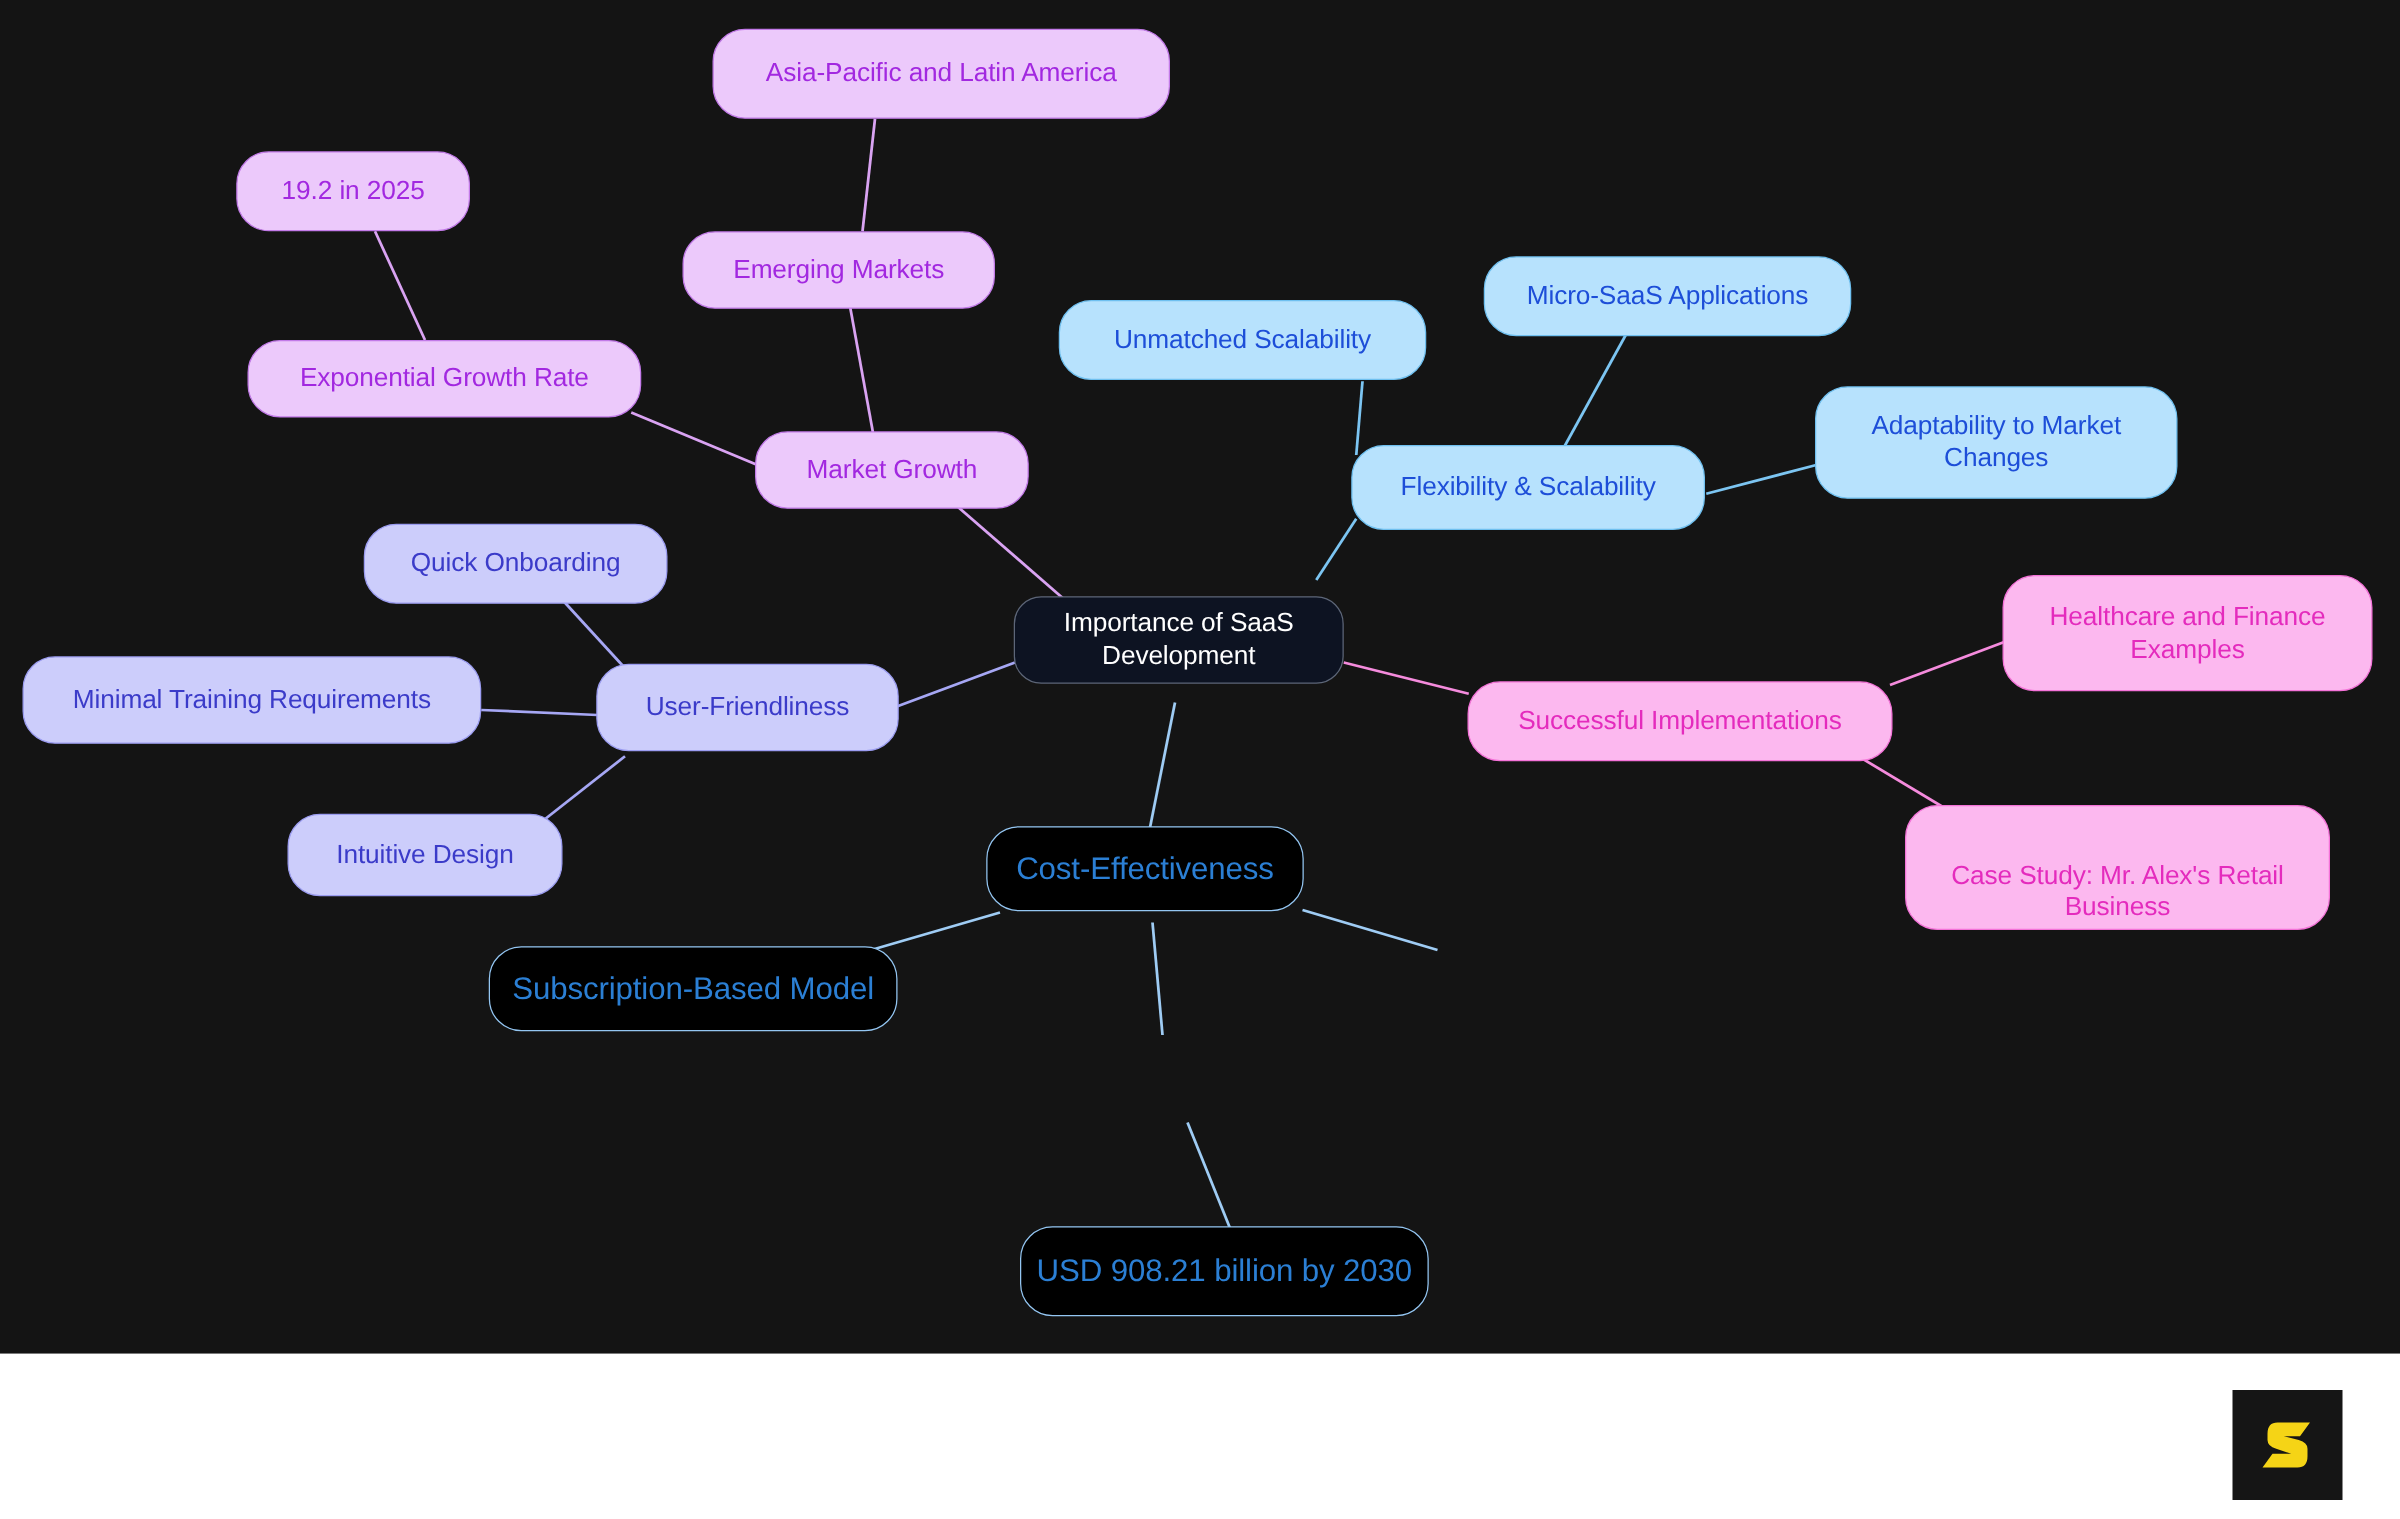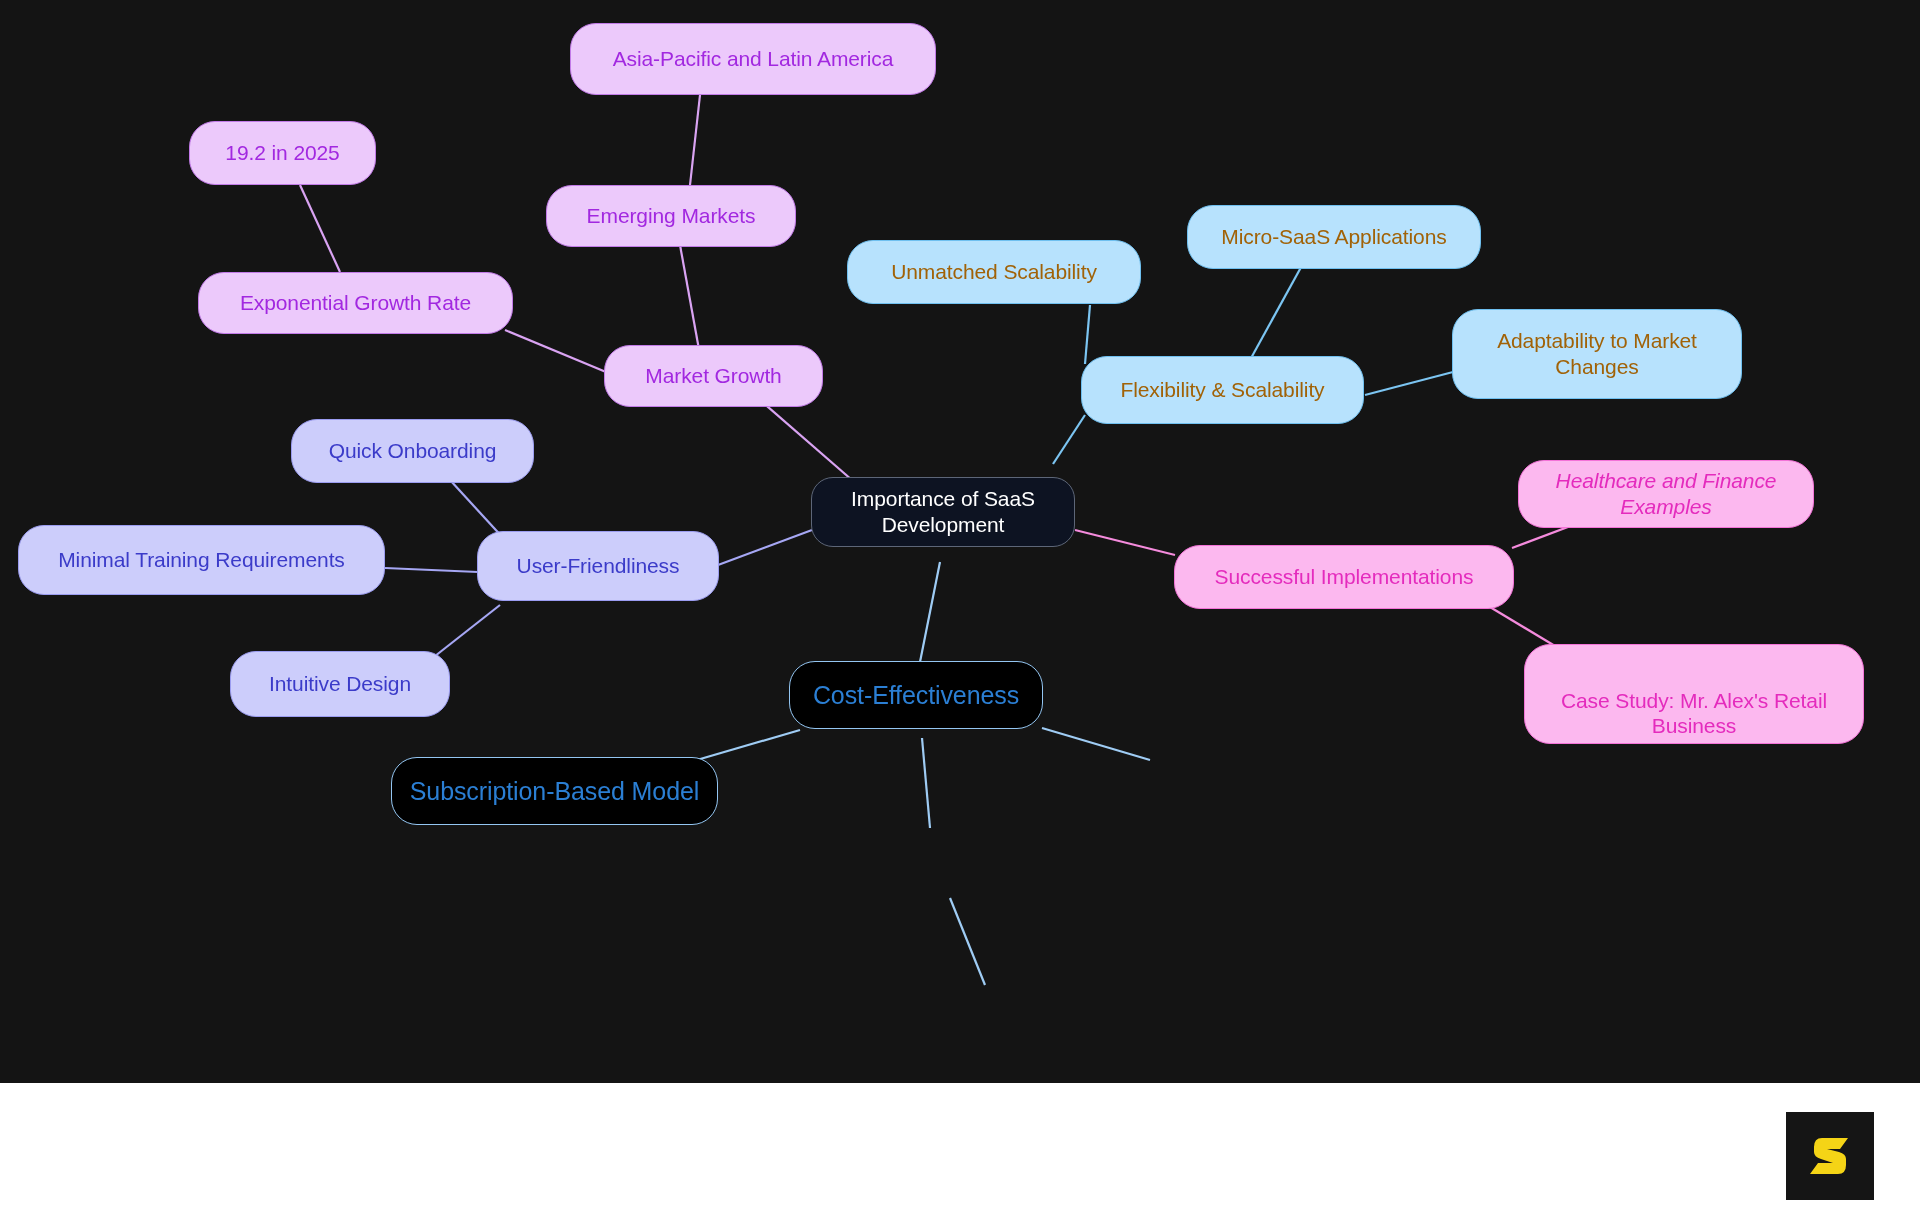--- a/index.html
+++ b/index.html
@@ -69,21 +69,21 @@
   .node.violet {
     background: #ecc9fb;
     border-color: #c27ae8;
     color: #a228e0;
     font-size: 21px;
   }
   
   .node.blue {
     background: #b7e2fd;
     border-color: #6fc0f0;
-    color: #a16207;
+    color: #1d4ed8;
     font-size: 21px;
     align-items: center;
   }
   
   .node.pink {
     background: #fcb8ef;
     border-color: #f472d8;
     color: #e42bbd;
     font-size: 21px;
   }
@@ -194,21 +194,21 @@
 
     <div class="node blue" style="left:1081px; top:356px; width:283px; height:68px;">
       <span>Flexibility &amp; Scalability</span>
     </div>
 
     <div class="node central" style="left:811px; top:477px; width:264px; height:70px;justify-content:center;">
       <span>Importance of SaaS
 Development</span>
     </div>
 
-    <div class="node pink" style="left:1518px; top:460px; width:296px; height:68px;font-style:italic;">
+    <div class="node pink" style="left:1602px; top:460px; width:296px; height:93px;">
       <span>Healthcare and Finance
 Examples</span>
     </div>
 
     <div class="node pink" style="left:1174px; top:545px; width:340px; height:64px;">
       <span>Successful Implementations</span>
     </div>
 
     <div class="node pink" style="left:1524px; top:644px; width:340px; height:100px;align-items:flex-end;">
       <span>Case Study: Mr. Alex's Retail
@@ -234,20 +234,23 @@
     <div class="node paleblue" style="left:789px; top:661px; width:254px; height:68px;">
       <span>Cost-Effectiveness</span>
     </div>
 
     <div class="node paleblue" style="left:391px; top:757px; width:327px; height:68px;">
       <span>Subscription-Based Model</span>
     </div>
 
 
 
+    <div class="node paleblue" style="left:816px; top:981px; width:327px; height:72px;">
+      <span>USD 908.21 billion by 2030</span>
+    </div>
 
   </div>
 
   <div class="footer"></div>
 
   <div class="logo-badge">
     <svg width="56" height="56" viewBox="0 0 56 56">
       <path d="M46 10 H20 Q12 10 12 19 V24 Q12 29 19 31 L31 35 H16 L8 46 H36 Q44 46 44 37 V31 Q44 26 37 24 L25 21 H38 Z" fill="#f5d416"></path>
     </svg>
   </div>

